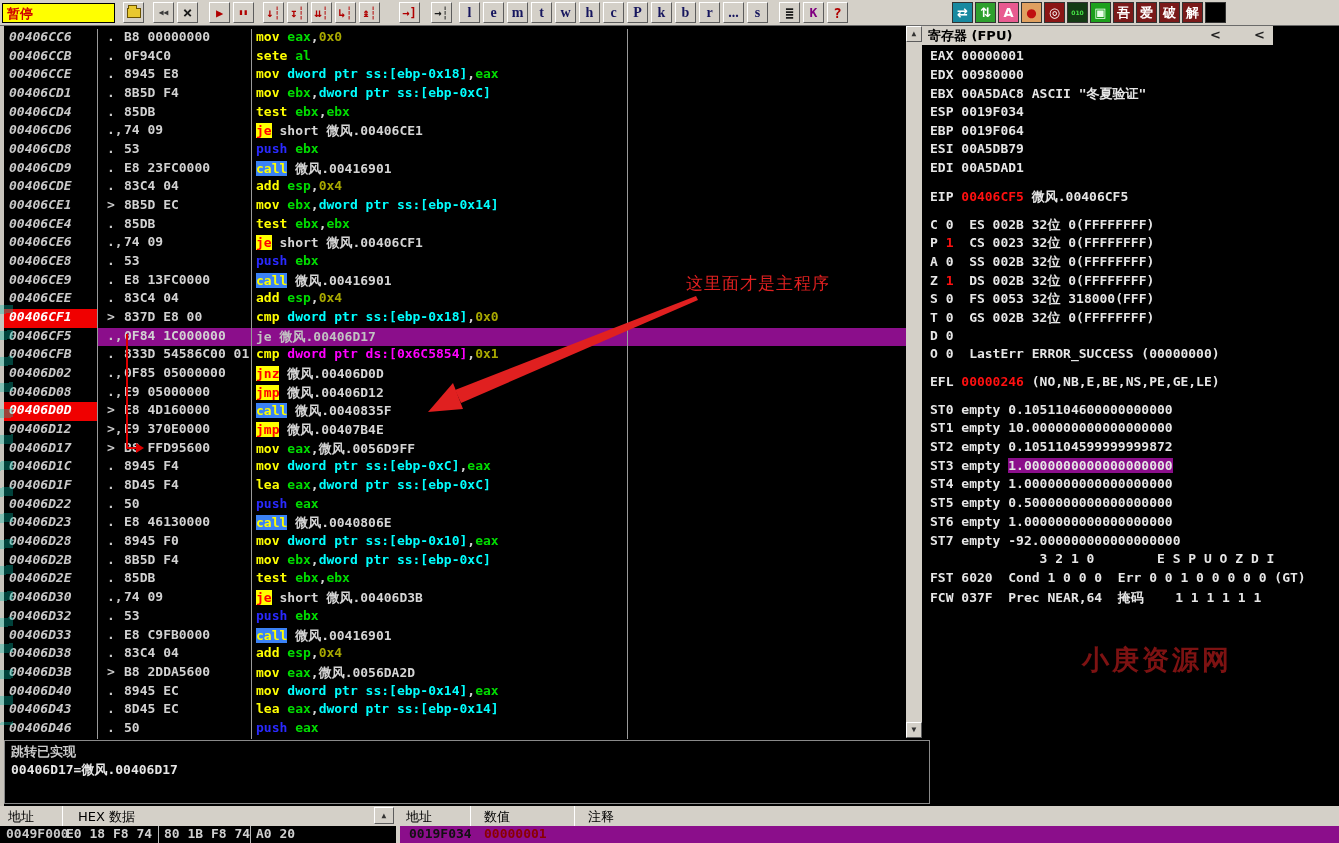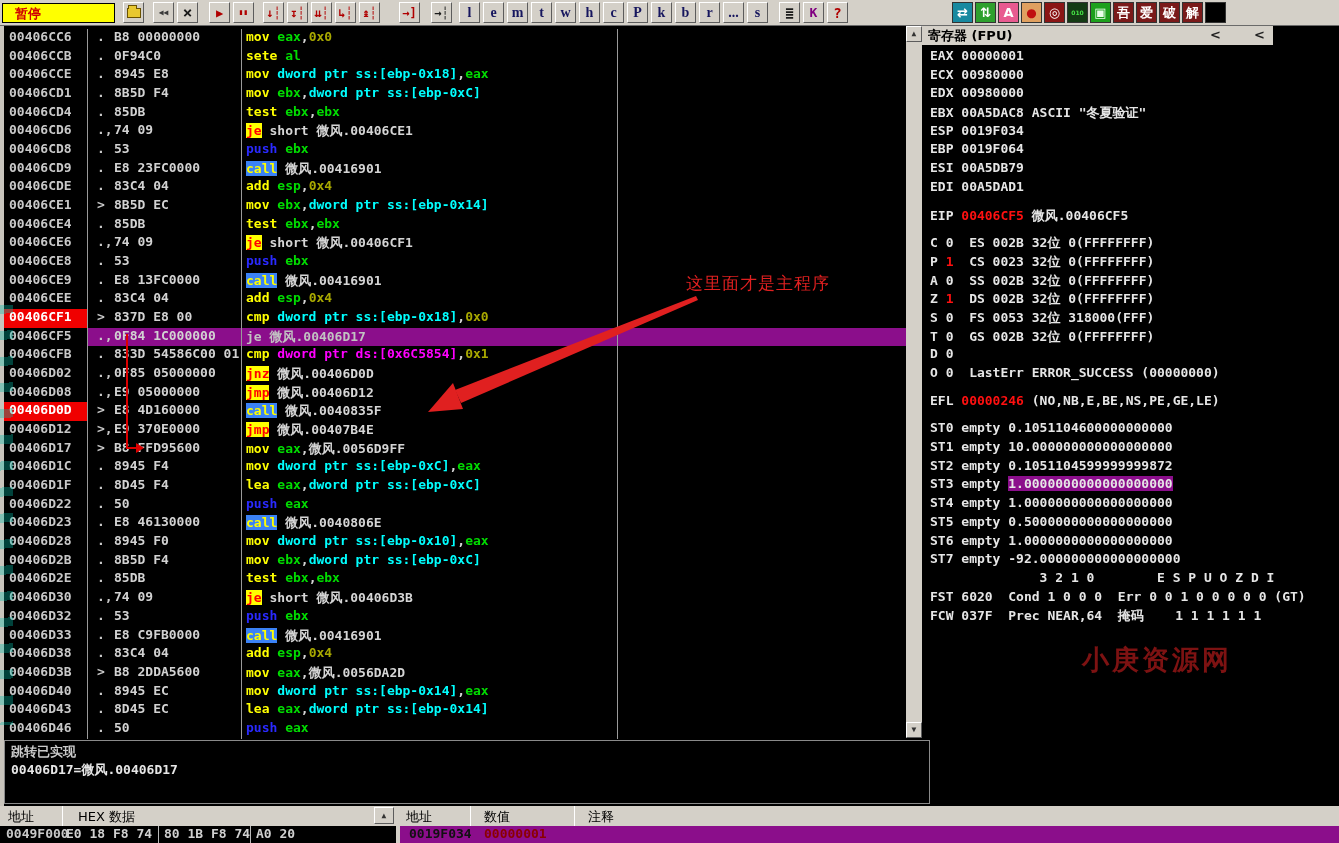--- a/index.html
+++ b/index.html
@@ -4,21 +4,21 @@
 <style>
   * { margin:0; padding:0; box-sizing:border-box; }
   html,body { width:1339px; height:843px; overflow:hidden; background:#000; }
   body { font-family:"DejaVu Sans Mono","DejaVu Sans",monospace; position:relative; }
 
   
   #toolbar { position:absolute; left:0; top:0; width:1339px; height:26px;
     background:#d4d0c8; border-bottom:1px solid #6a6a6a; display:flex; align-items:center; }
   #statusbox { margin-left:2px; width:113px; height:20px; background:#ffff00;
     border:1px solid #000; color:#d00000; font-weight:bold; font-size:13px;
-    font-family:"DejaVu Sans",sans-serif; padding:1px 12px; }
+    font-family:"DejaVu Sans",sans-serif; padding:1px 4px; }
   .tgrp { display:flex; }
   .tg-open{margin-left:8px} .tg-nav{margin-left:6px} .tg-run{margin-left:8px}
   .tg-step{margin-left:6px} .tg-until{margin-left:16px} .tg-mark{margin-left:8px}
   .tg-letters{margin-left:4px} .tg-views{margin-left:8px}
   .tbtn { width:21px; height:21px; margin-right:3px; background:#d4d0c8;
     border-top:1px solid #fff; border-left:1px solid #fff;
     border-right:1px solid #5c5c5c; border-bottom:1px solid #5c5c5c;
     display:flex; align-items:center; justify-content:center;
     font-size:12px; font-weight:bold; overflow:hidden; cursor:default; }
   .tbtn.letter { font-family:"Liberation Serif",serif; color:#16165e; font-size:14px; }
@@ -28,21 +28,21 @@
   #right-icons { position:absolute; left:952px; top:2px; display:flex; }
   .ricon { width:21px; height:21px; margin-right:2px; display:flex; align-items:center;
     justify-content:center; font-weight:bold; font-size:13px; border:1px solid #333;
     font-family:"DejaVu Sans",sans-serif; }
 
   
   #left-strip { position:absolute; left:0; top:26px; width:4px; height:780px; background:#c8c4bc; }
   #disasm { position:absolute; left:4px; top:26px; width:902px; height:712px; background:#000;
     padding-top:3px; }
   .dr { display:flex; height:18.68px; font-size:13px; font-weight:bold; white-space:pre; }
-  .c-addr { width:84px; color:#c9c9c9; padding-left:5px; border-right:1px solid #9a9a9a; }
+  .c-addr { width:94px; color:#c9c9c9; padding-left:5px; border-right:1px solid #9a9a9a;font-style:italic; }
   .c-addr.bp { background:#f00000; color:#fff; }
   .c-hex { width:154px; border-right:1px solid #9a9a9a; color:#d2d2d2; overflow:hidden; display:flex; }
   .c-sym { width:26px; color:#c9c9c9; padding-left:9px; flex:none; }
   .c-ins { width:376px; border-right:1px solid #9a9a9a; padding-left:4px; overflow:hidden; }
   .c-cmt { flex:1; overflow:hidden; }
   .dr.sel .c-hex, .dr.sel .c-ins, .dr.sel .c-cmt { background:#8b0e8b; }
   .tk-mn{color:#ffff00} .tk-reg{color:#00dc00} .tk-mem{color:#00ffff}
   .tk-imm{color:#a8a800} .tk-sym{color:#d5d5d5} .tk-pl{color:#d5d5d5}
   .tk-jcc{background:#ffff00;color:#ff0000} .tk-call{background:#3b82f6;color:#ffff00}
   .tk-push{color:#2a2aff} .tk-dsm{color:#ff00ff} .tk-selj{color:#c2c2c2}
@@ -220,21 +220,20 @@
 </div>
 
 <div id="regs">
   <div id="regs-title">
     <span>寄存器 (FPU)</span>
     <span class="chev" style="right:52px">&lt;</span>
     <span class="chev" style="right:8px">&lt;</span>
   </div>
   <div id="reg-rows">
       <div class="rl"><span class="rg-w">EAX 00000001</span></div>
-      <div class="rl"><span class="rg-w">ECX 00980000</span></div>
       <div class="rl"><span class="rg-w">EDX 00980000</span></div>
       <div class="rl"><span class="rg-w">EBX 00A5DAC8 ASCII "冬夏验证"</span></div>
       <div class="rl"><span class="rg-w">ESP 0019F034</span></div>
       <div class="rl"><span class="rg-w">EBP 0019F064</span></div>
       <div class="rl"><span class="rg-w">ESI 00A5DB79</span></div>
       <div class="rl"><span class="rg-w">EDI 00A5DAD1</span></div>
       <div class="rl blank"></div>
       <div class="rl"><span class="rg-w">EIP </span><span class="rg-r">00406CF5</span><span class="rg-w"> 微风.00406CF5</span></div>
       <div class="rl blank"></div>
       <div class="rl"><span class="rg-w">C 0  ES 002B 32位 0(FFFFFFFF)</span></div>

